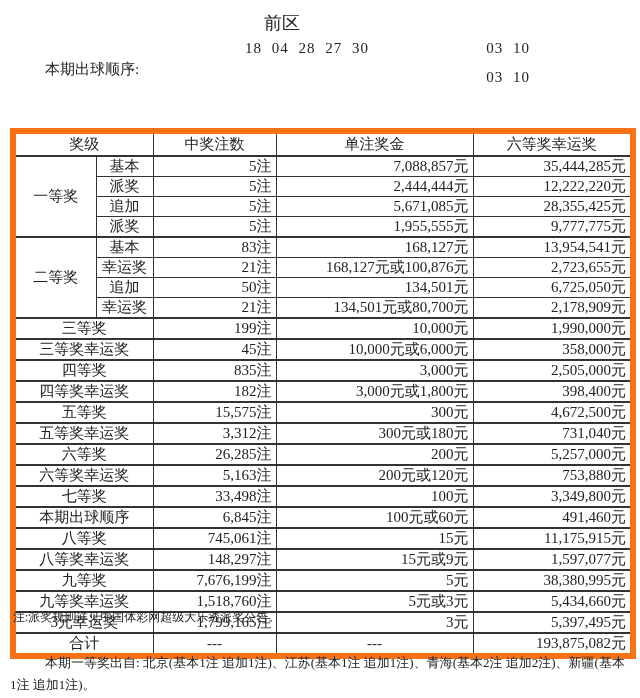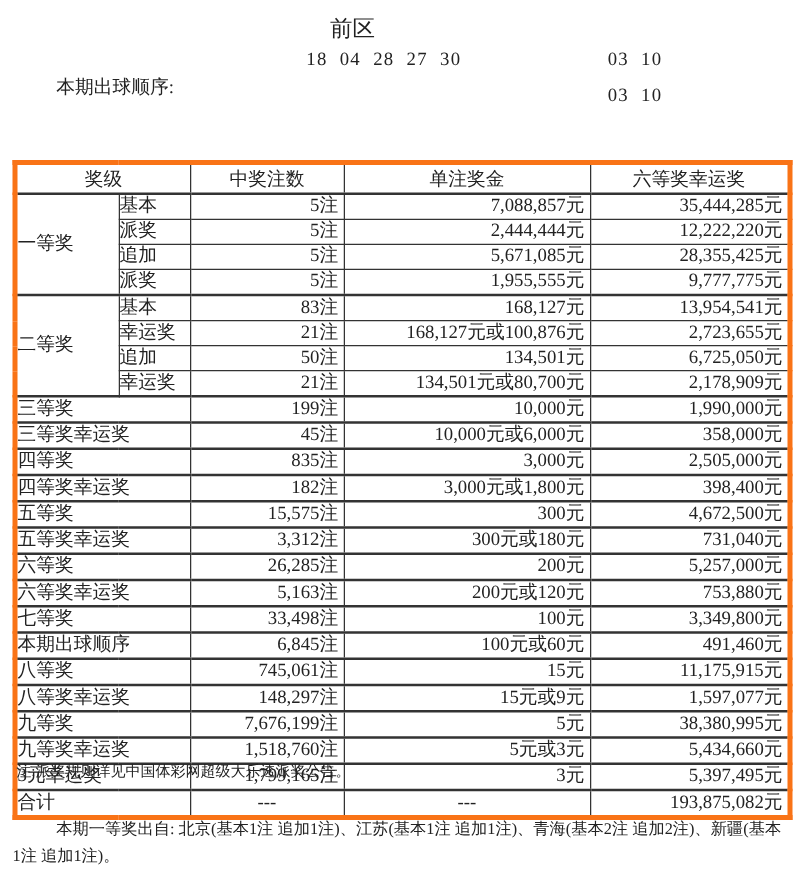--- a/index.html
+++ b/index.html
@@ -18,33 +18,33 @@
   .nums { font-size:15px; text-align:center; width:160px; word-spacing:5px; letter-spacing:1px; }
   .front-col { left:227px; }
   .back-col  { left:428px; width:160px; }
   .title { top:103px; left:0; width:616px; text-align:center; font-size:16px; }
 
   .prize-table-wrap { top:128px; left:10px; }
   table {
     border-collapse:collapse;
     table-layout:fixed;
     width:620px;
-    border:4px solid #f97316;
+    border:6px solid #f97316;
   }
   th, td {
     border:1px solid #333333;
     font-size:15px;
     font-weight:normal;
     padding:0;
     overflow:hidden;
     white-space:nowrap;
   }
   thead th { height:25px; text-align:center; }
   tbody td { height:19px; line-height:19px; }
-  td.cell-center { }
+  td.cell-center { text-align:center; }
   td.cell-num { text-align:right; padding-right:4px; }
   td.cell-dash { text-align:center; padding-right:0; }
   tr.thick-top td, tr.thick-top th { border-top-width:2px; }
 
   .note { top:609px; left:13px; font-size:12px; }
   .winners {
     top:652px; left:10px; width:616px;
     font-size:13px; line-height:22px;
     text-indent:35px;
   }

